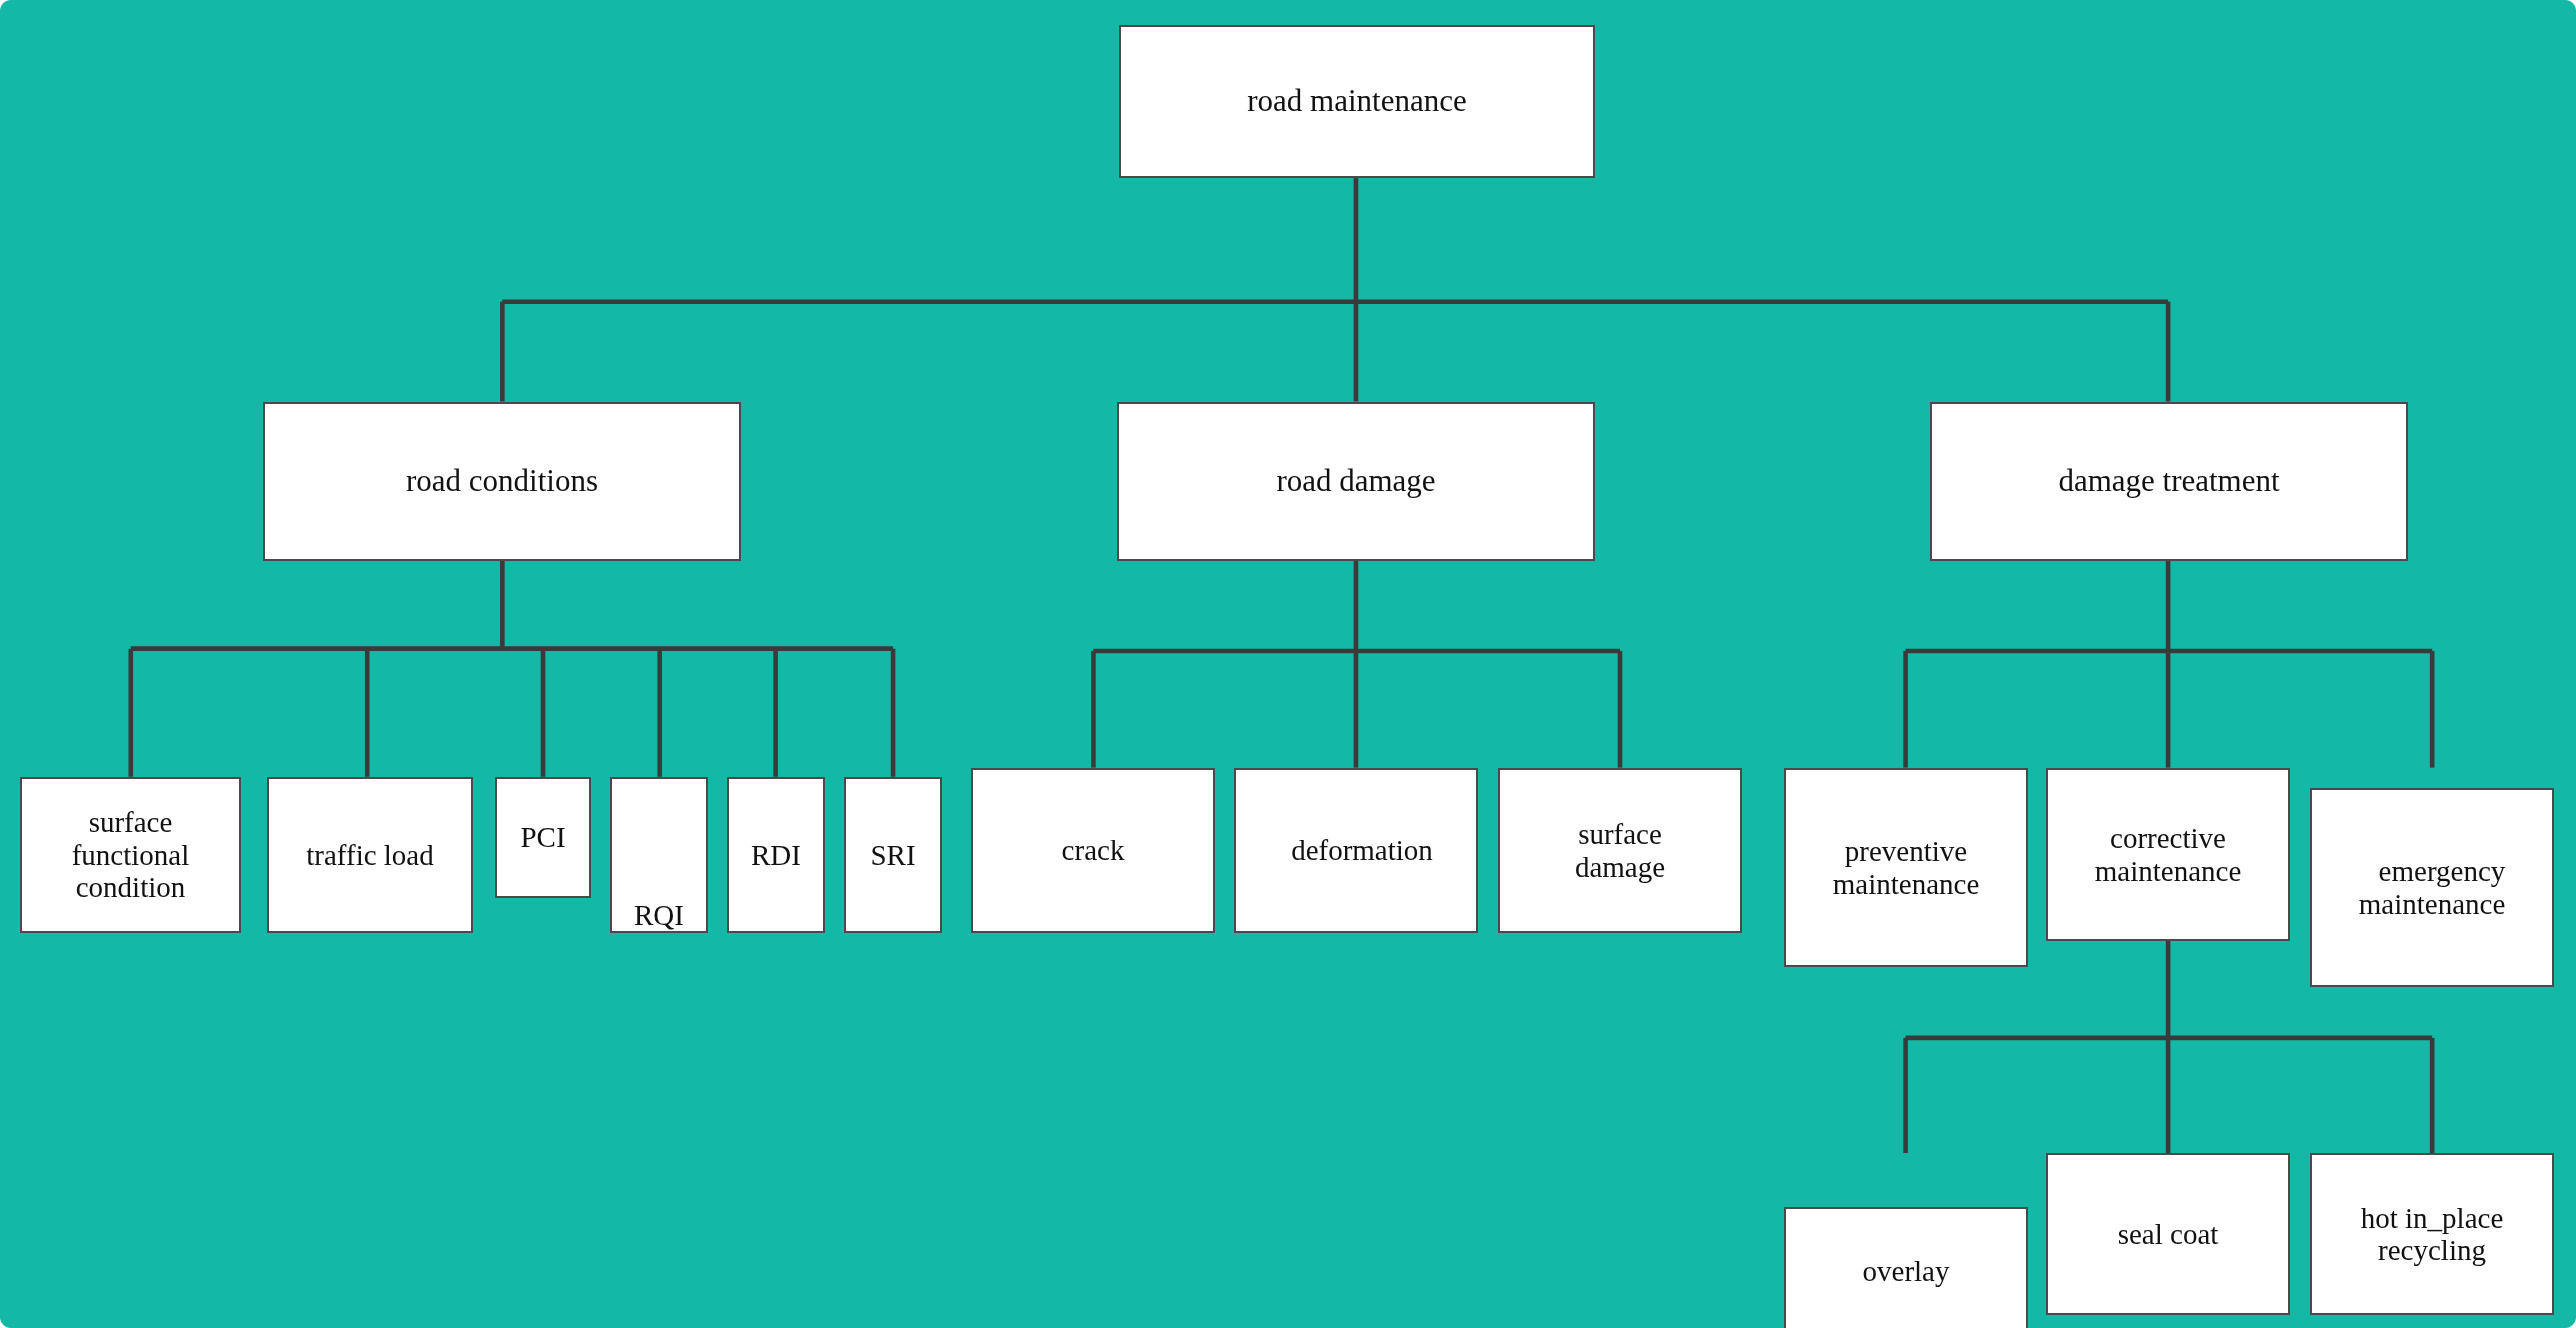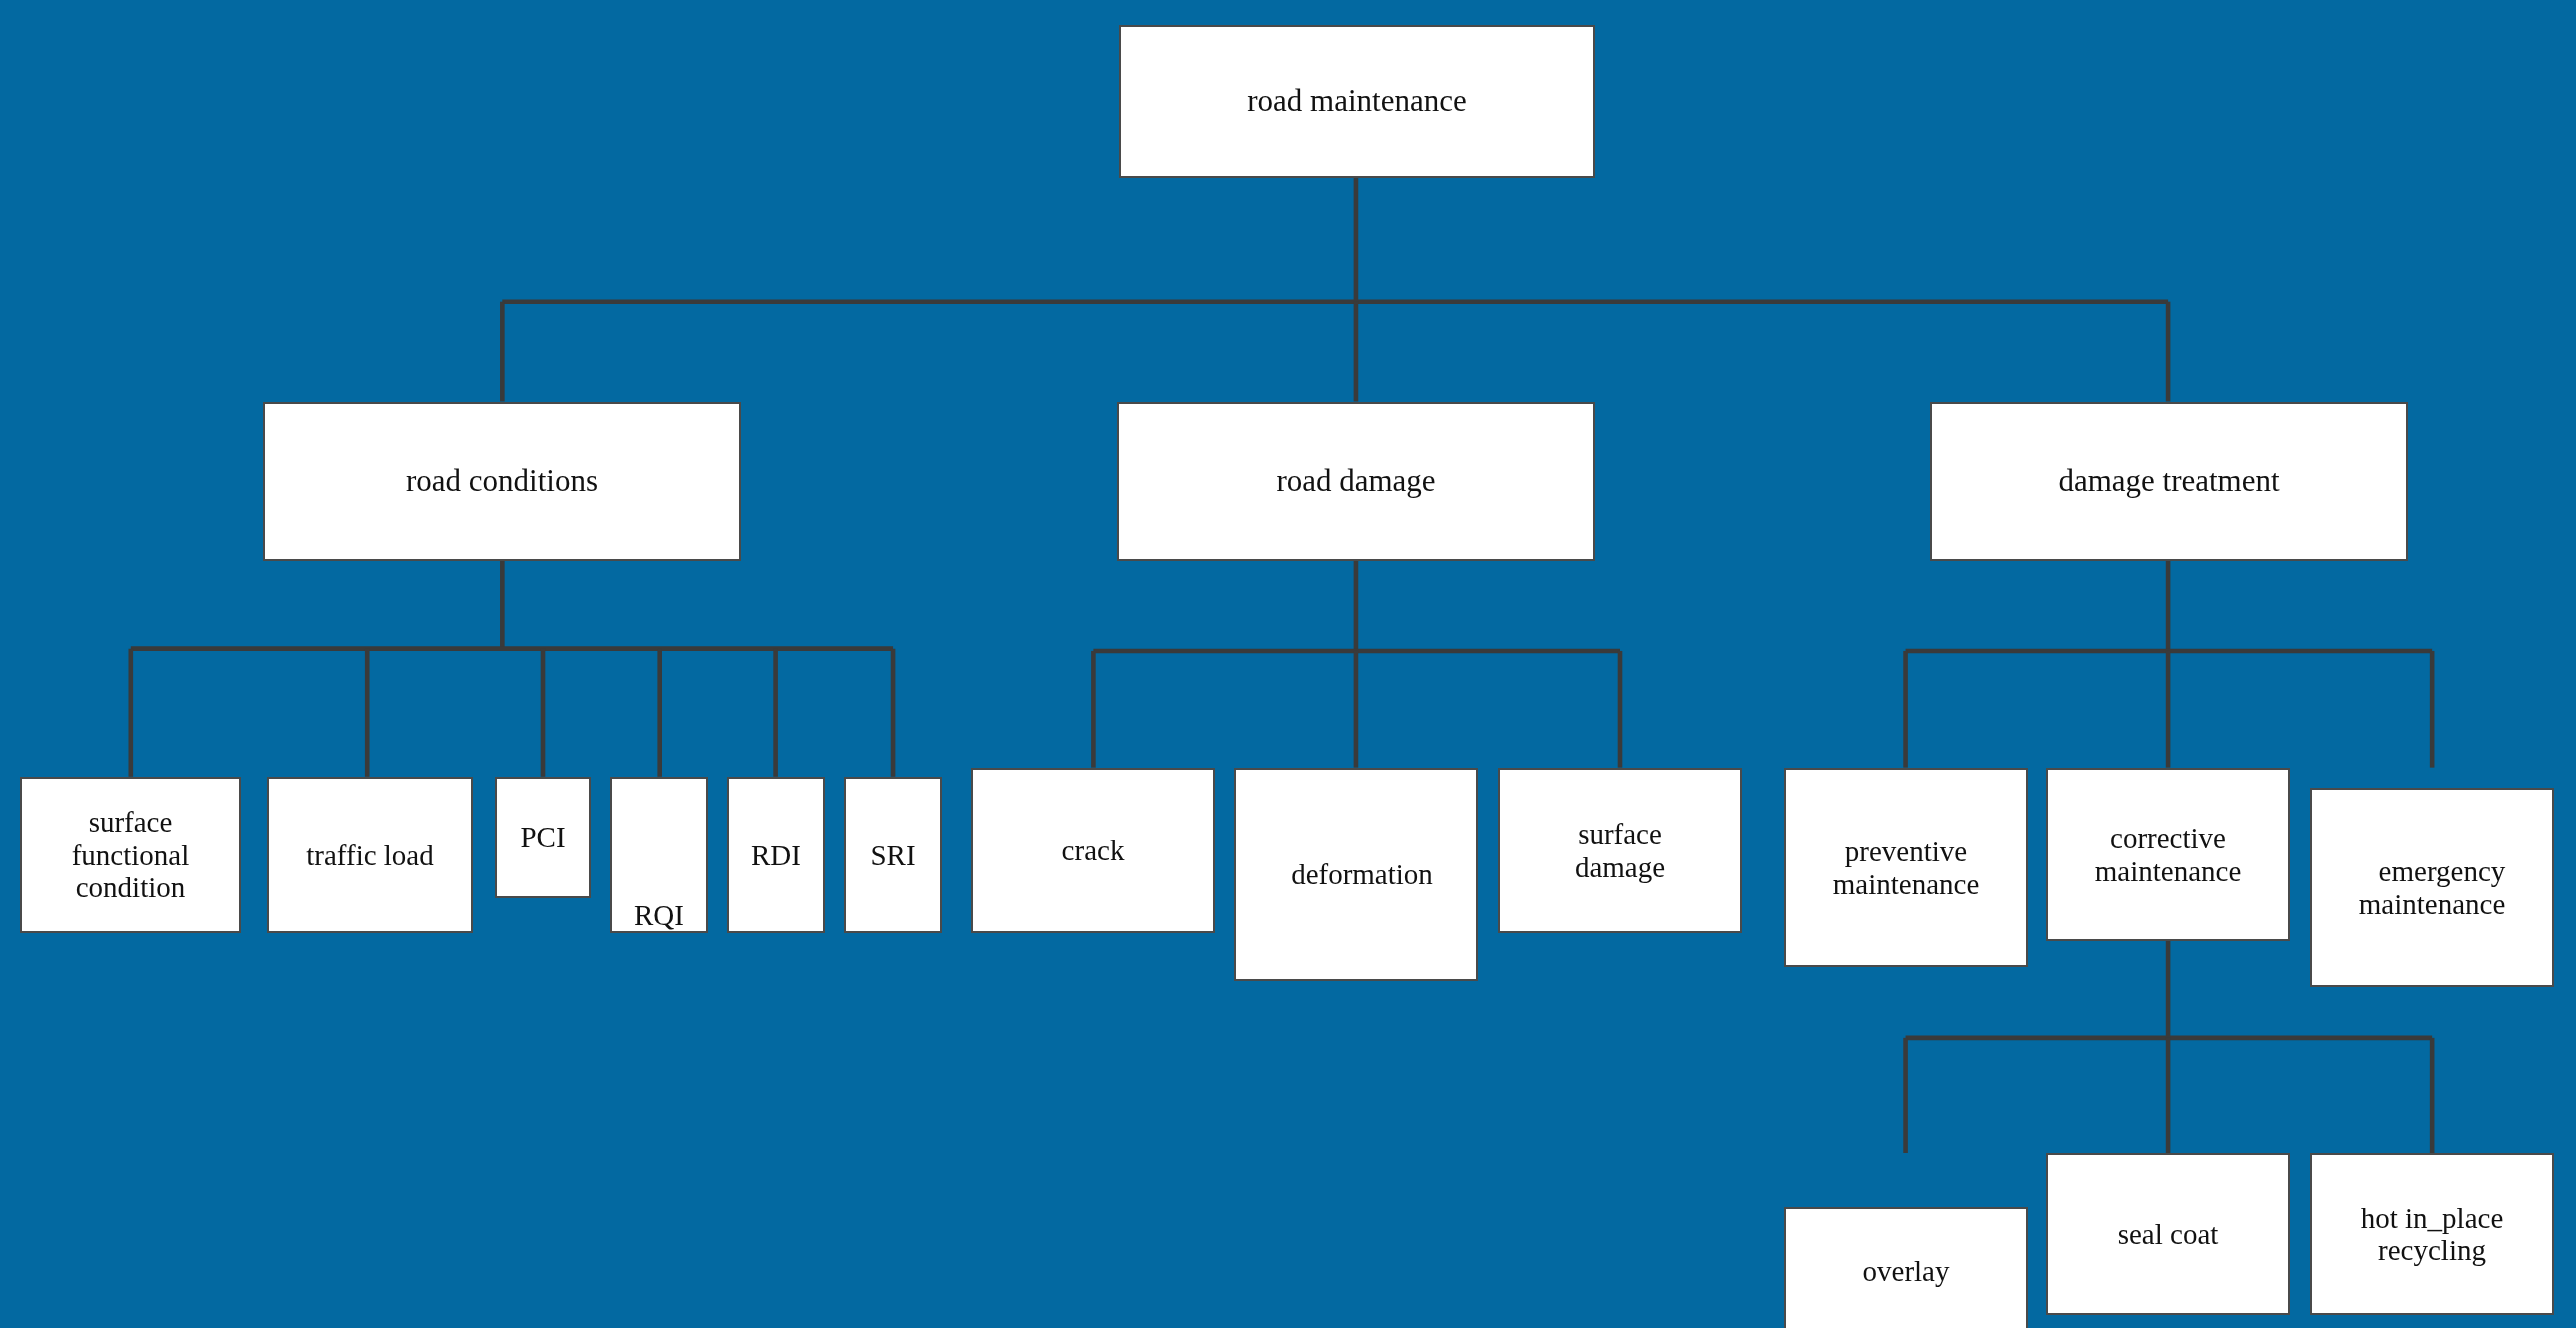--- a/index.html
+++ b/index.html
@@ -4,23 +4,24 @@
 <style>
   html, body {
     margin: 0;
     padding: 0;
     background: #ffffff;
   }
   #canvas {
     position: relative;
     width: 2576px;
     height: 1328px;
-    background: #0369a1;
+    background: #14b8a6;
     overflow: hidden;
     font-family: "Liberation Serif", "DejaVu Serif", serif;
+    border-radius: 11px;
   }
   #wires {
     position: absolute;
     left: 0;
     top: 0;
     width: 2576px;
     height: 1328px;
     pointer-events: none;
   }
   .node {
@@ -131,21 +132,21 @@
   </div>
 
   <div class="node lvl2 tight" style="left:844px; top:777px; width:98px; height:156px;">
     <span class="label">SRI</span>
   </div>
 
   <div class="node lvl2" style="left:971px; top:768px; width:244px; height:165px;text-align:center;">
     <span class="label">crack</span>
   </div>
 
-  <div class="node lvl2" style="left:1234px; top:768px; width:244px; height:213px;padding-left:12px;">
+  <div class="node lvl2" style="left:1234px; top:768px; width:244px; height:165px;padding-left:12px;">
     <span class="label">deformation</span>
   </div>
 
   <div class="node lvl2" style="left:1498px; top:768px; width:244px; height:165px;">
     <span class="label">surface
 damage</span>
   </div>
 
   <div class="node lvl2 tight" style="left:1784px; top:768px; width:244px; height:199px;">
     <span class="label">preventive

